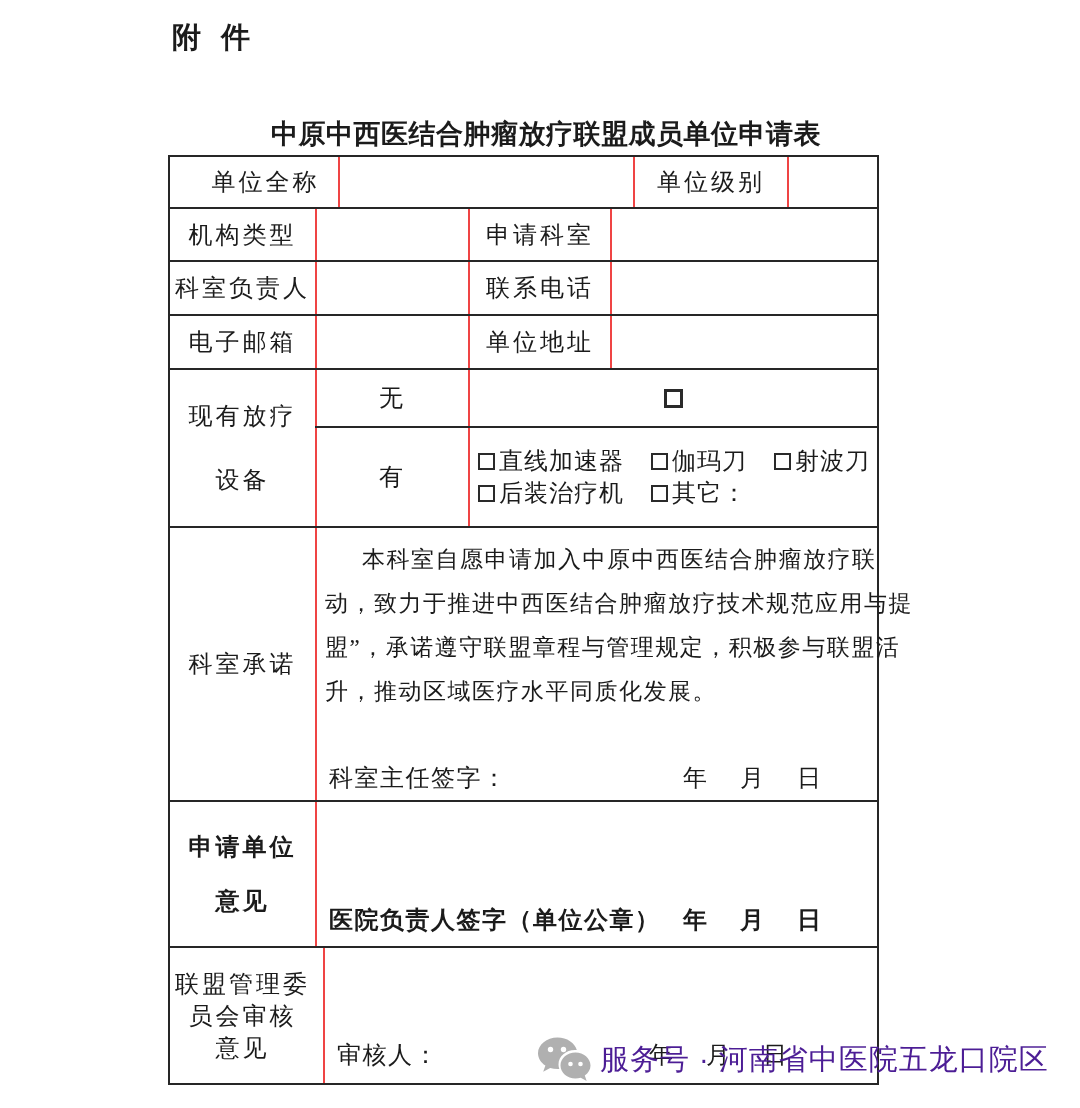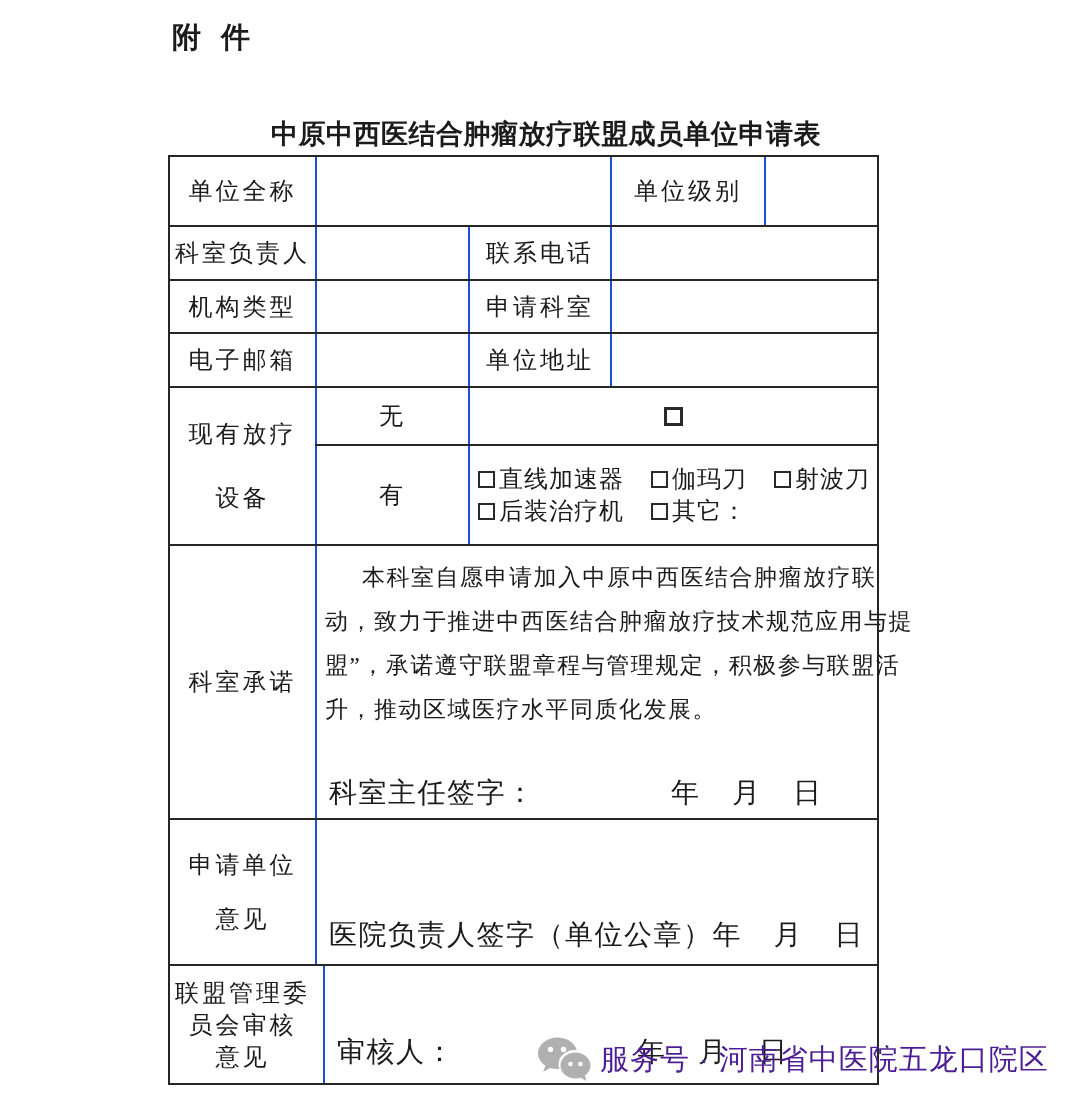--- a/index.html
+++ b/index.html
@@ -33,25 +33,25 @@
   .form-table {
     position: absolute;
     left: 168px; top: 155px;
     width: 711px; height: 930px;
     border: 2px solid #262626;
     display: flex; flex-direction: column;
     background: #fff;
   }
   .row { display: flex; border-top: 2px solid #262626; }
   .row:first-child { border-top: none; }
-  .bl { border-left: 2px solid #1d4ed8; }
+  .bl { border-left: 2px solid #ef4444; }
   .bt { border-top: 2px solid #262626; }
 
-  .h50 { height: 68px; } .h53 { height: 53px; } .h54 { height: 54px; }
-  .h158 { height: 158px; } .h274 { height: 274px; } .h146 { height: 146px; }
+  .h50 { height: 50px; padding-left: 23px; } .h53 { height: 53px; } .h54 { height: 54px; }
+  .h158 { height: 158px; } .h274 { height: 274px; } .h146 { height: 146px; font-weight: bold; }
   .grow { flex: 1; min-width: 0; }
 
   .w145 { width: 145px; } .w153 { width: 153px; } .w142 { width: 142px; }
   .w154 { width: 154px; } .w295 { width: 295px; }
 
   .label {
     display: flex; align-items: center; justify-content: center;
     font-size: 24px; letter-spacing: 3px; text-align: center;
   }
   .col-label { flex-direction: column; }
@@ -81,21 +81,21 @@
   }
   .p-line {
     font-size: 23px; letter-spacing: 1.5px;
     line-height: 44px; white-space: nowrap;
   }
   .p-line.indent { text-indent: 37px; }
 
   .sign-row {
     display: flex; align-items: center;
     margin-top: auto; width: 100%;
-    font-size: 28px; white-space: nowrap;
+    font-size: 24px; white-space: nowrap; gap: 10px;
   }
   .sign-label { letter-spacing: 1.5px; padding-left: 4px; }
   .date-group { margin-left: auto; display: flex; gap: 33px; }
   .mr48 { margin-right: 48px; }
   .mr82 { margin-right: 82px; }
   .sign-bottom {
     display: flex; flex-direction: column;
     padding: 8px 8px 10px 8px;
   }
   .pb12 { padding-bottom: 12px; margin-left: 8px; }
@@ -122,31 +122,31 @@
 
 <div class="form-table">
 
   <div class="row h50">
     <div class="label w145">单位全称</div>
     <div class="w295 bl"></div>
     <div class="label w154 bl">单位级别</div>
     <div class="grow bl"></div>
   </div>
 
+  <div class="row h53">
+    <div class="label w145">机构类型</div>
+    <div class="w153 bl"></div>
+    <div class="label w142 bl">申请科室</div>
+    <div class="grow bl"></div>
+  </div>
+
   <div class="row h54">
     <div class="label w145">科室负责人</div>
     <div class="w153 bl"></div>
     <div class="label w142 bl">联系电话</div>
-    <div class="grow bl"></div>
-  </div>
-
-  <div class="row h53">
-    <div class="label w145">机构类型</div>
-    <div class="w153 bl"></div>
-    <div class="label w142 bl">申请科室</div>
     <div class="grow bl"></div>
   </div>
 
   <div class="row h54">
     <div class="label w145">电子邮箱</div>
     <div class="w153 bl"></div>
     <div class="label w142 bl">单位地址</div>
     <div class="grow bl"></div>
   </div>
 

